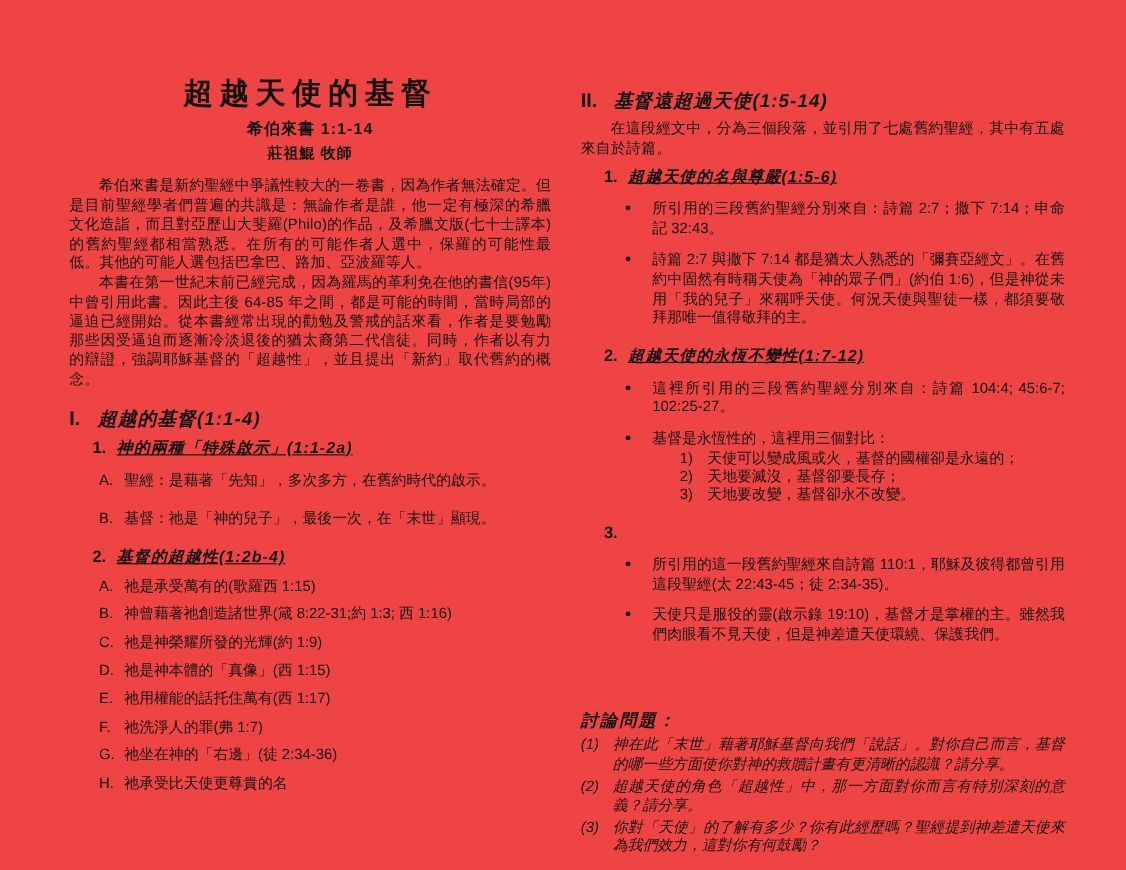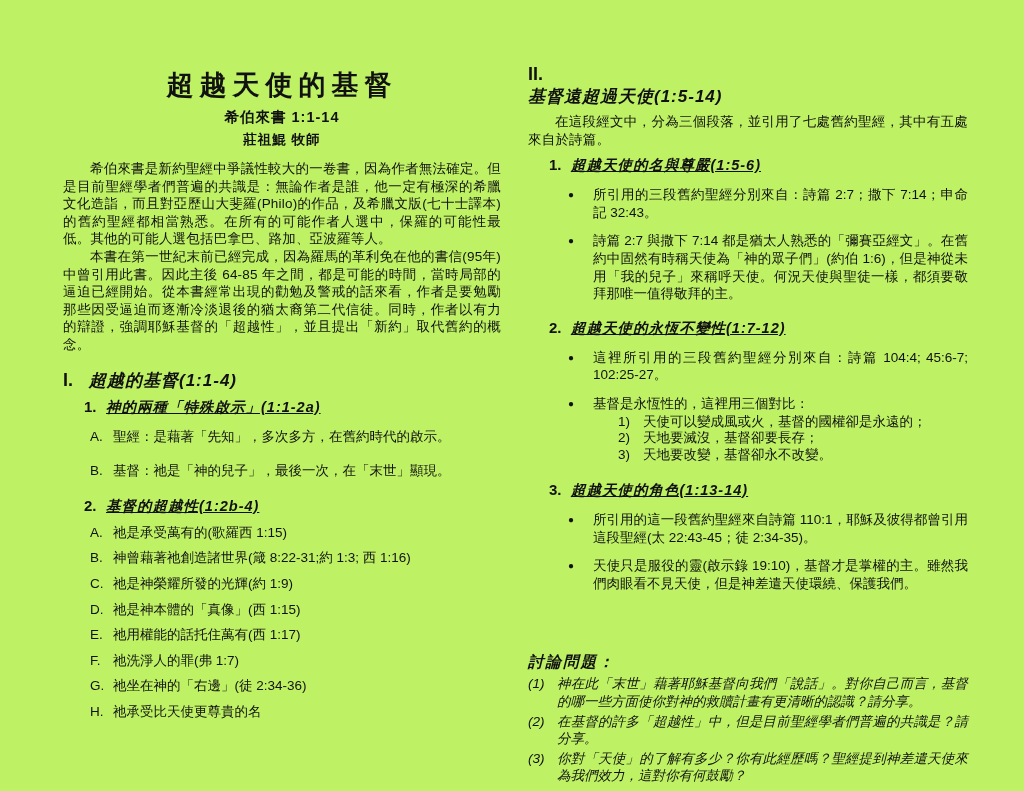--- a/index.html
+++ b/index.html
@@ -1,21 +1,21 @@
 <!DOCTYPE html>
 <html><head>
 <meta charset="utf-8">
 <style>
   * { margin: 0; padding: 0; box-sizing: border-box; }
   html, body { background: #e8e8e8; }
   .page {
     position: relative;
     width: 1024px;
     height: 791px;
-    background: #bef264;
+    background: #ef4444;
     color: #111111;
     font-family: "Liberation Sans", "DejaVu Sans", sans-serif;
     overflow: hidden;
   }
   .col-left {
     position: absolute;
     left: 63px;
     top: 70px;
     width: 438px;
   }
@@ -219,21 +219,21 @@
     </div>
     <div class="letter-item gap-sm">
       <span class="letter-label">H.</span>
       <span class="letter-text">祂承受比天使更尊貴的名</span>
     </div>
 
   </div>
 
   <div class="col-right">
 
-    <div class="sec-head" style="margin-top:0;flex-direction:column;">
+    <div class="sec-head" style="margin-top:16px;">
       <span class="sec-num" style="width:30px;">II.</span>
       <span class="sec-title">基督遠超過天使(1:5-14)</span>
     </div>
 
     <p class="par" style="margin-top:5px;">在這段經文中，分為三個段落，並引用了七處舊約聖經，其中有五處來自於詩篇。</p>
 
     <div class="sub-head gap-sm">
       <span class="sub-num">1.</span>
       <span class="sub-title">超越天使的名與尊嚴(1:5-6)</span>
     </div>
@@ -272,41 +272,40 @@
           <div class="contrast-item">
             <span class="contrast-label">3)</span>
             <span>天地要改變，基督卻永不改變。</span>
           </div>
         </div>
       </div>
     </div>
 
     <div class="sub-head" style="margin-top:18px;">
       <span class="sub-num">3.</span>
-      <span class="sub-title">超越天使的角色(1:13-14)</span>
     </div>
 
     <div class="bullet-item">
       <span class="bullet">●</span>
       <span class="bullet-text">所引用的這一段舊約聖經來自詩篇 110:1，耶穌及彼得都曾引用這段聖經(太 22:43-45；徒 2:34-35)。</span>
     </div>
     <div class="bullet-item">
       <span class="bullet">●</span>
       <span class="bullet-text">天使只是服役的靈(啟示錄 19:10)，基督才是掌權的主。雖然我們肉眼看不見天使，但是神差遣天使環繞、保護我們。</span>
     </div>
 
     <div class="discussion">
       <div class="discussion-heading">討論問題：</div>
       <div class="question-item">
         <span class="q-label">(1)</span>
         <span class="q-text">神在此「末世」藉著耶穌基督向我們「說話」。對你自己而言，基督的哪一些方面使你對神的救贖計畫有更清晰的認識？請分享。</span>
       </div>
       <div class="question-item">
         <span class="q-label">(2)</span>
-        <span class="q-text">在基督的許多「超越性」中，但是目前聖經學者們普遍的共識是？請分享。</span>
+        <span class="q-text">超越天使的角色「超越性」中，那一方面對你而言有特別深刻的意義？請分享。</span>
       </div>
       <div class="question-item">
         <span class="q-label">(3)</span>
         <span class="q-text">你對「天使」的了解有多少？你有此經歷嗎？聖經提到神差遣天使來為我們效力，這對你有何鼓勵？</span>
       </div>
     </div>
 
   </div>
 </div>
 

